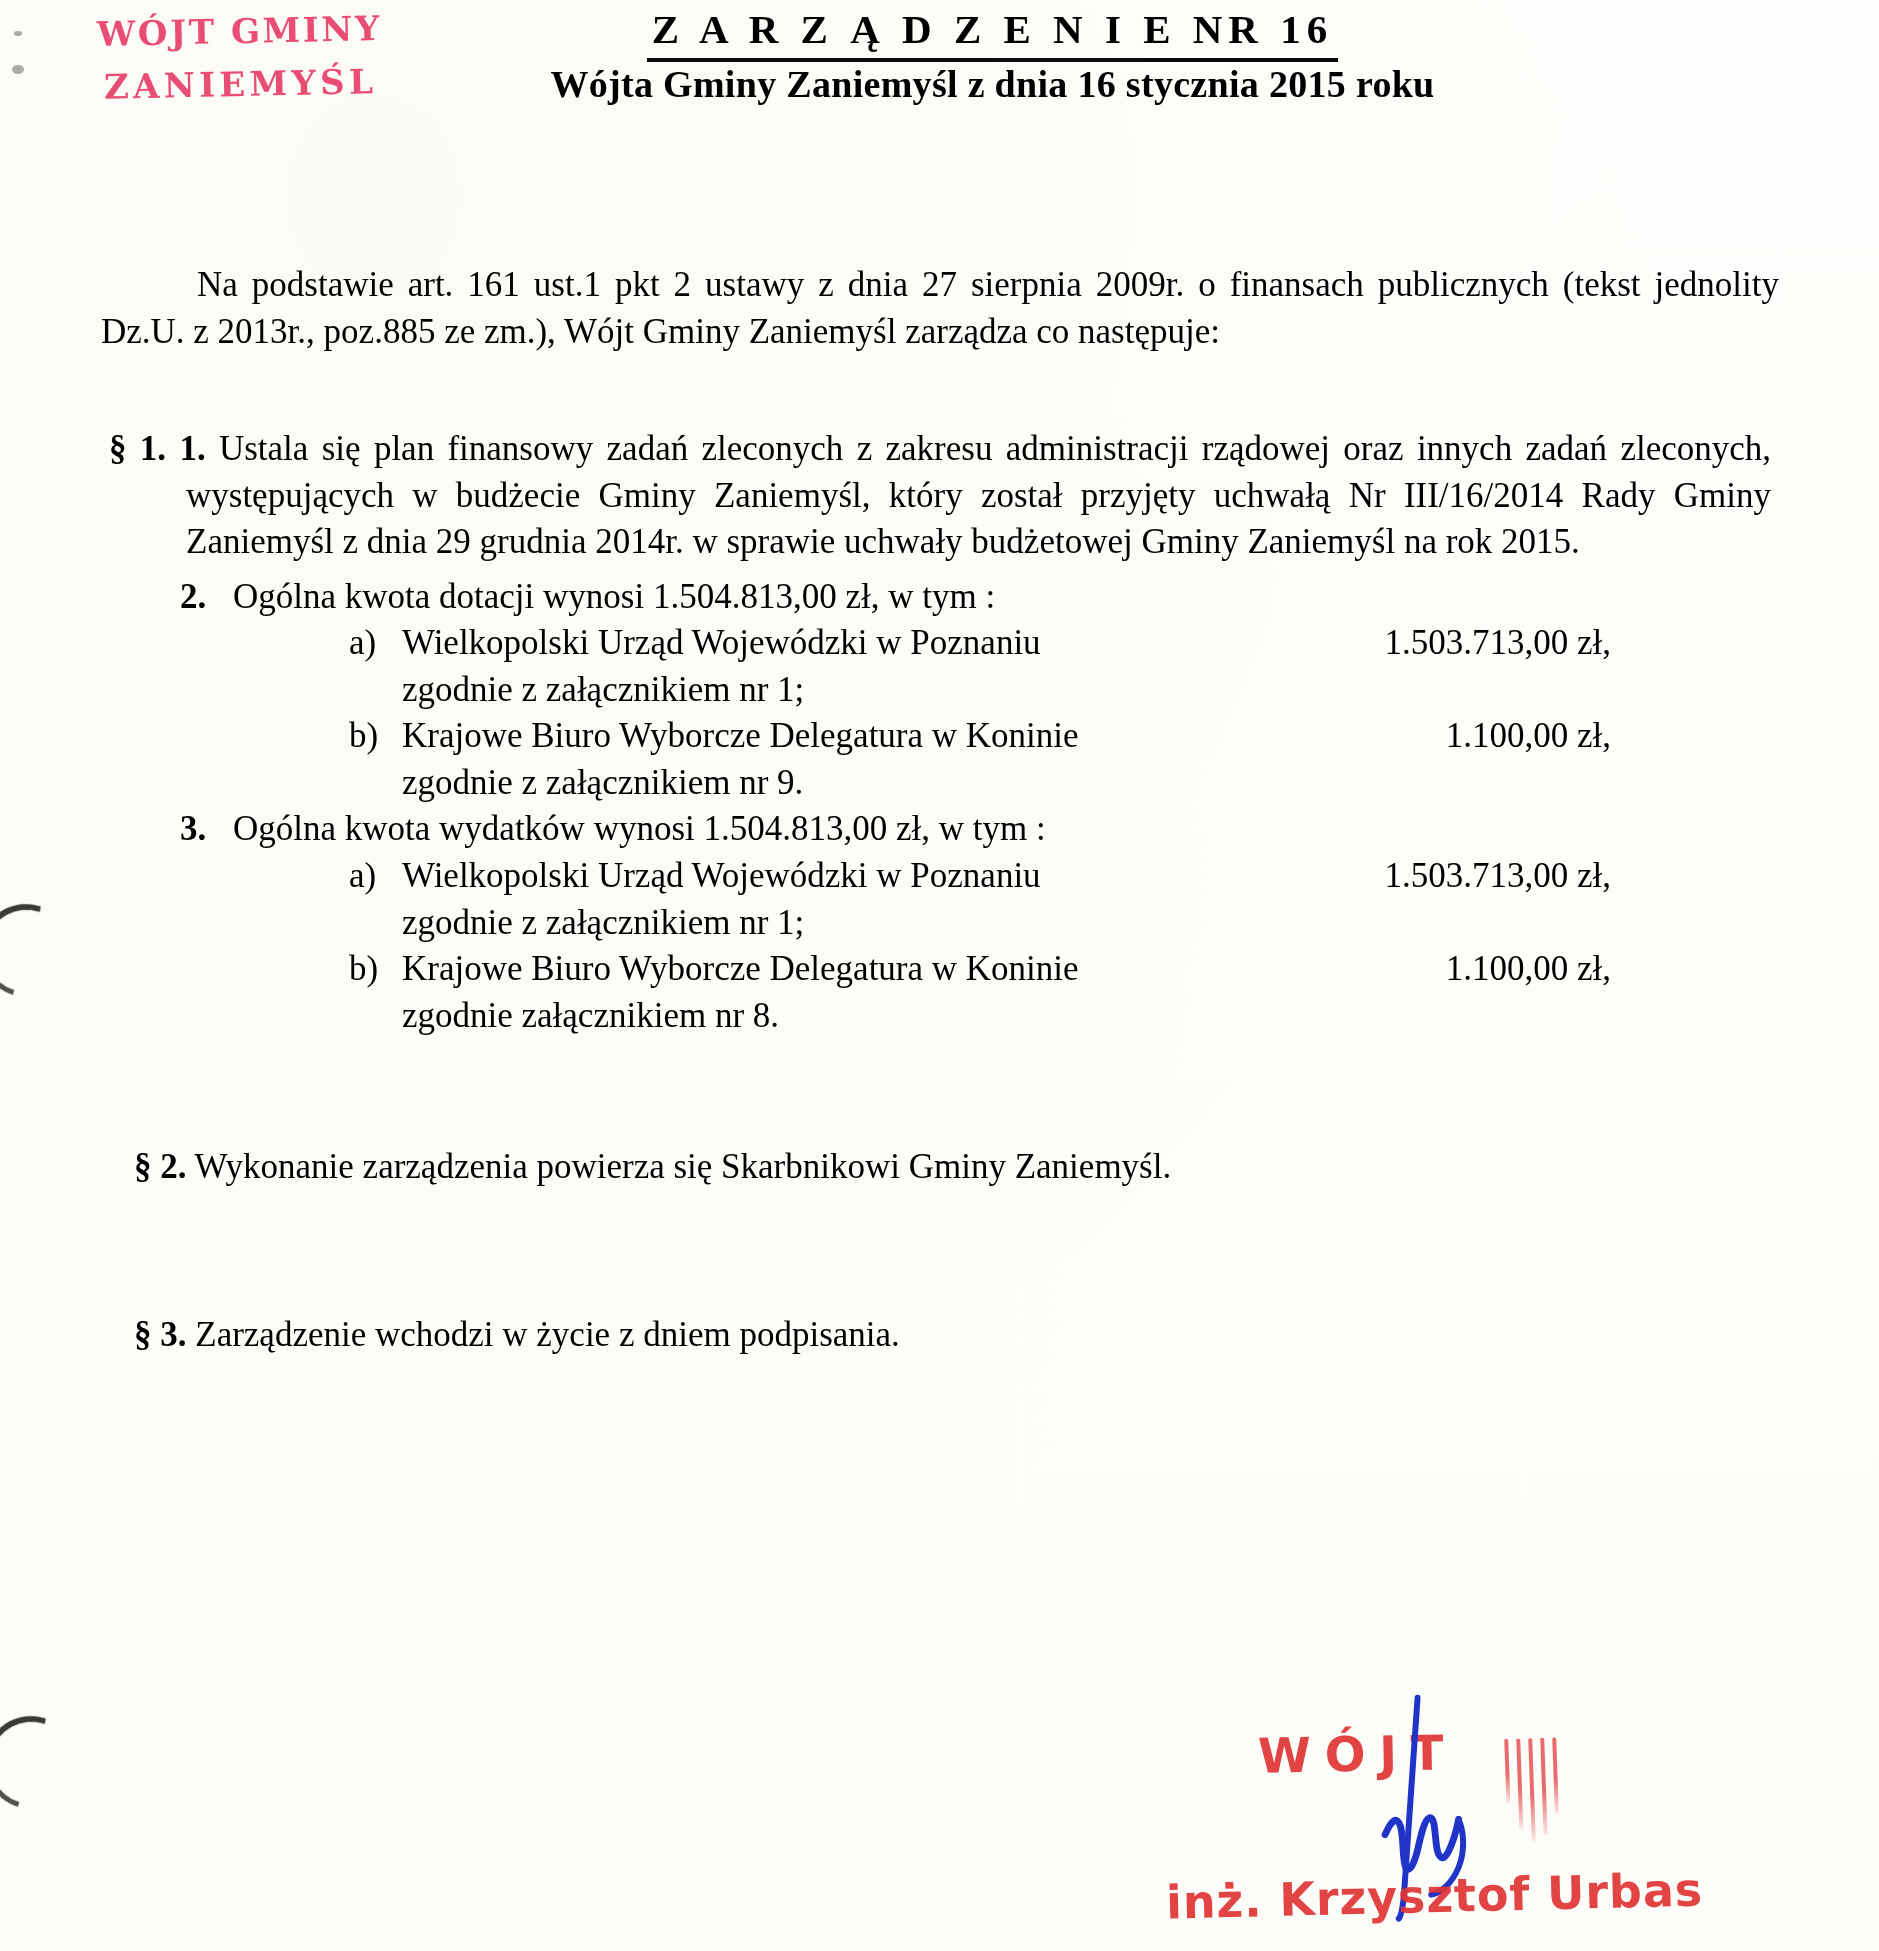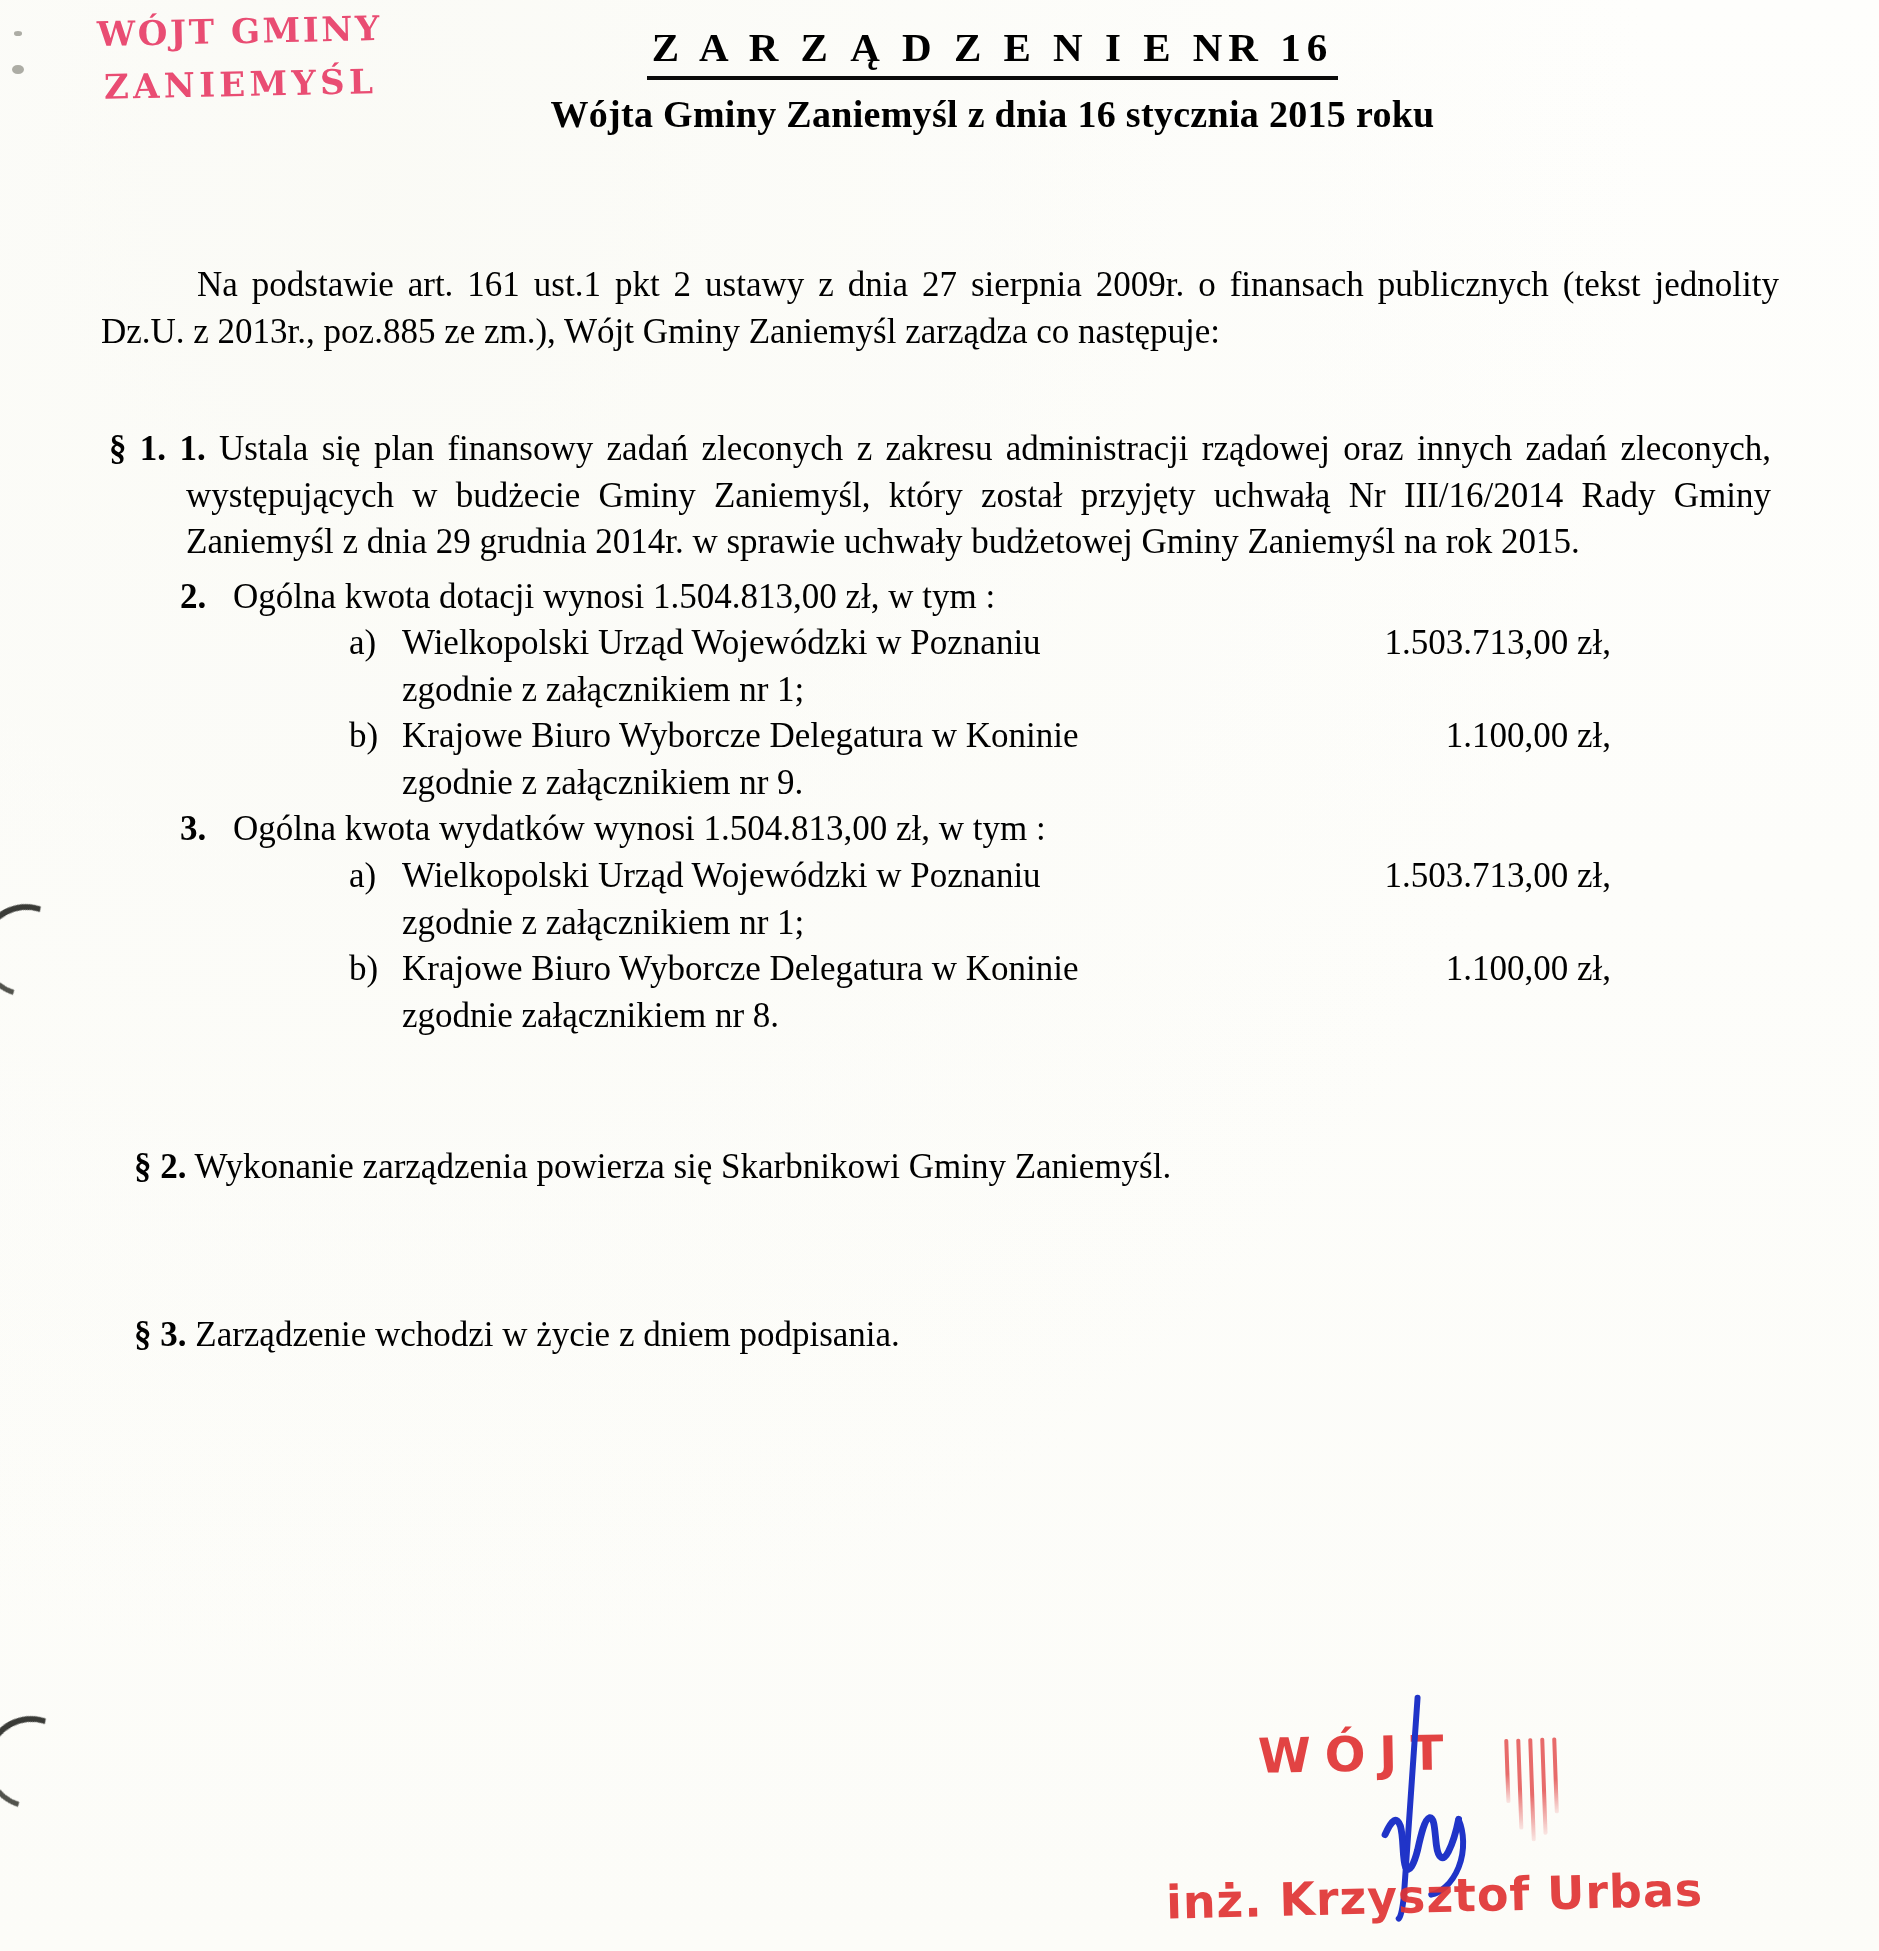--- a/index.html
+++ b/index.html
@@ -43,35 +43,34 @@
     line-height: 1.55;
     opacity: 0.93;
   }
   #header-stamp .l1 { font-size: 34px; }
   #header-stamp .l2 { font-size: 34px; letter-spacing: 4.3px; }
 
   
   #title-block {
     position: absolute;
     left: 325px;
-    top: 24px;
+    top: 6px;
     width: 1335px;
     text-align: center;
   }
   #doc-title {
     font-size: 41px;
     font-weight: bold;
     letter-spacing: 6px;
     display: inline-block;
     border-bottom: 4.3px solid #0b0b0b;
     padding: 0 5.1px 5.1px 5.1px;
     line-height: 1.15;
   }
   #doc-subtitle {
-    margin-top: 12px;
     font-size: 38px;
     font-weight: bold;
     letter-spacing: 0.3px;
   }
 
   
   #body-area {
     position: absolute;
     left: 101px;
     top: 199px;

